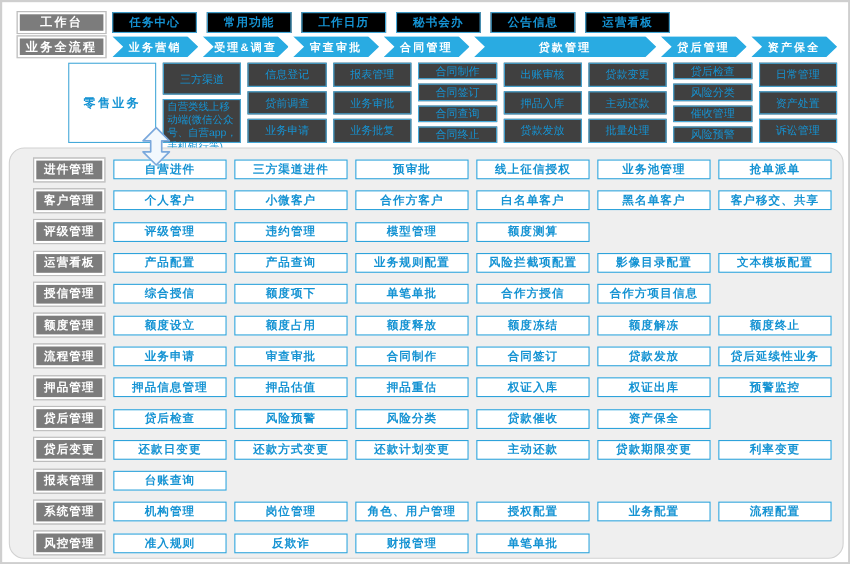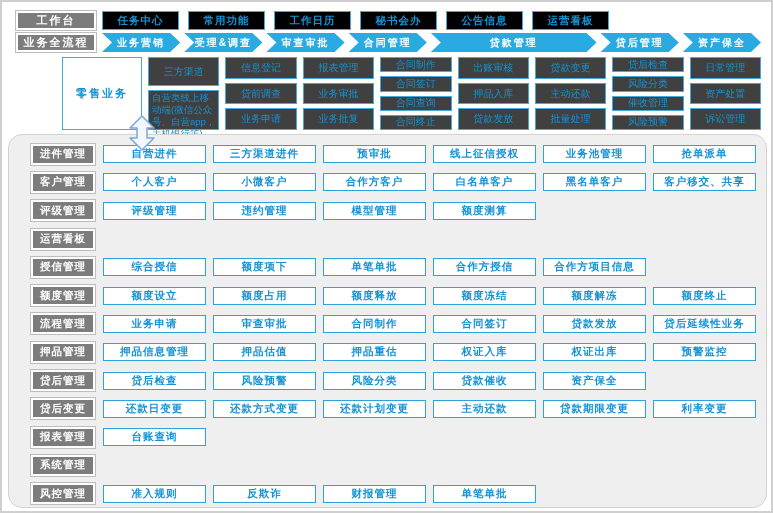--- a/index.html
+++ b/index.html
@@ -175,20 +175,28 @@
           <div class="hdr">评级管理</div>
           <div class="pitems">
             <div class="pbox">评级管理</div>
             <div class="pbox">违约管理</div>
             <div class="pbox">模型管理</div>
             <div class="pbox">额度测算</div>
           </div>
         </div>
         <div class="prow">
           <div class="hdr">运营看板</div>
+          <div class="pitems">
+            <div class="pbox">产品配置</div>
+            <div class="pbox">产品查询</div>
+            <div class="pbox">业务规则配置</div>
+            <div class="pbox">风险拦截项配置</div>
+            <div class="pbox">影像目录配置</div>
+            <div class="pbox">文本模板配置</div>
+          </div>
         </div>
         <div class="prow">
           <div class="hdr">授信管理</div>
           <div class="pitems">
             <div class="pbox">综合授信</div>
             <div class="pbox">额度项下</div>
             <div class="pbox">单笔单批</div>
             <div class="pbox">合作方授信</div>
             <div class="pbox">合作方项目信息</div>
           </div>
@@ -248,20 +256,28 @@
           </div>
         </div>
         <div class="prow">
           <div class="hdr">报表管理</div>
           <div class="pitems">
             <div class="pbox">台账查询</div>
           </div>
         </div>
         <div class="prow">
           <div class="hdr">系统管理</div>
+          <div class="pitems">
+            <div class="pbox">机构管理</div>
+            <div class="pbox">岗位管理</div>
+            <div class="pbox">角色、用户管理</div>
+            <div class="pbox">授权配置</div>
+            <div class="pbox">业务配置</div>
+            <div class="pbox">流程配置</div>
+          </div>
         </div>
         <div class="prow">
           <div class="hdr">风控管理</div>
           <div class="pitems">
             <div class="pbox">准入规则</div>
             <div class="pbox">反欺诈</div>
             <div class="pbox">财报管理</div>
             <div class="pbox">单笔单批</div>
           </div>
         </div>

